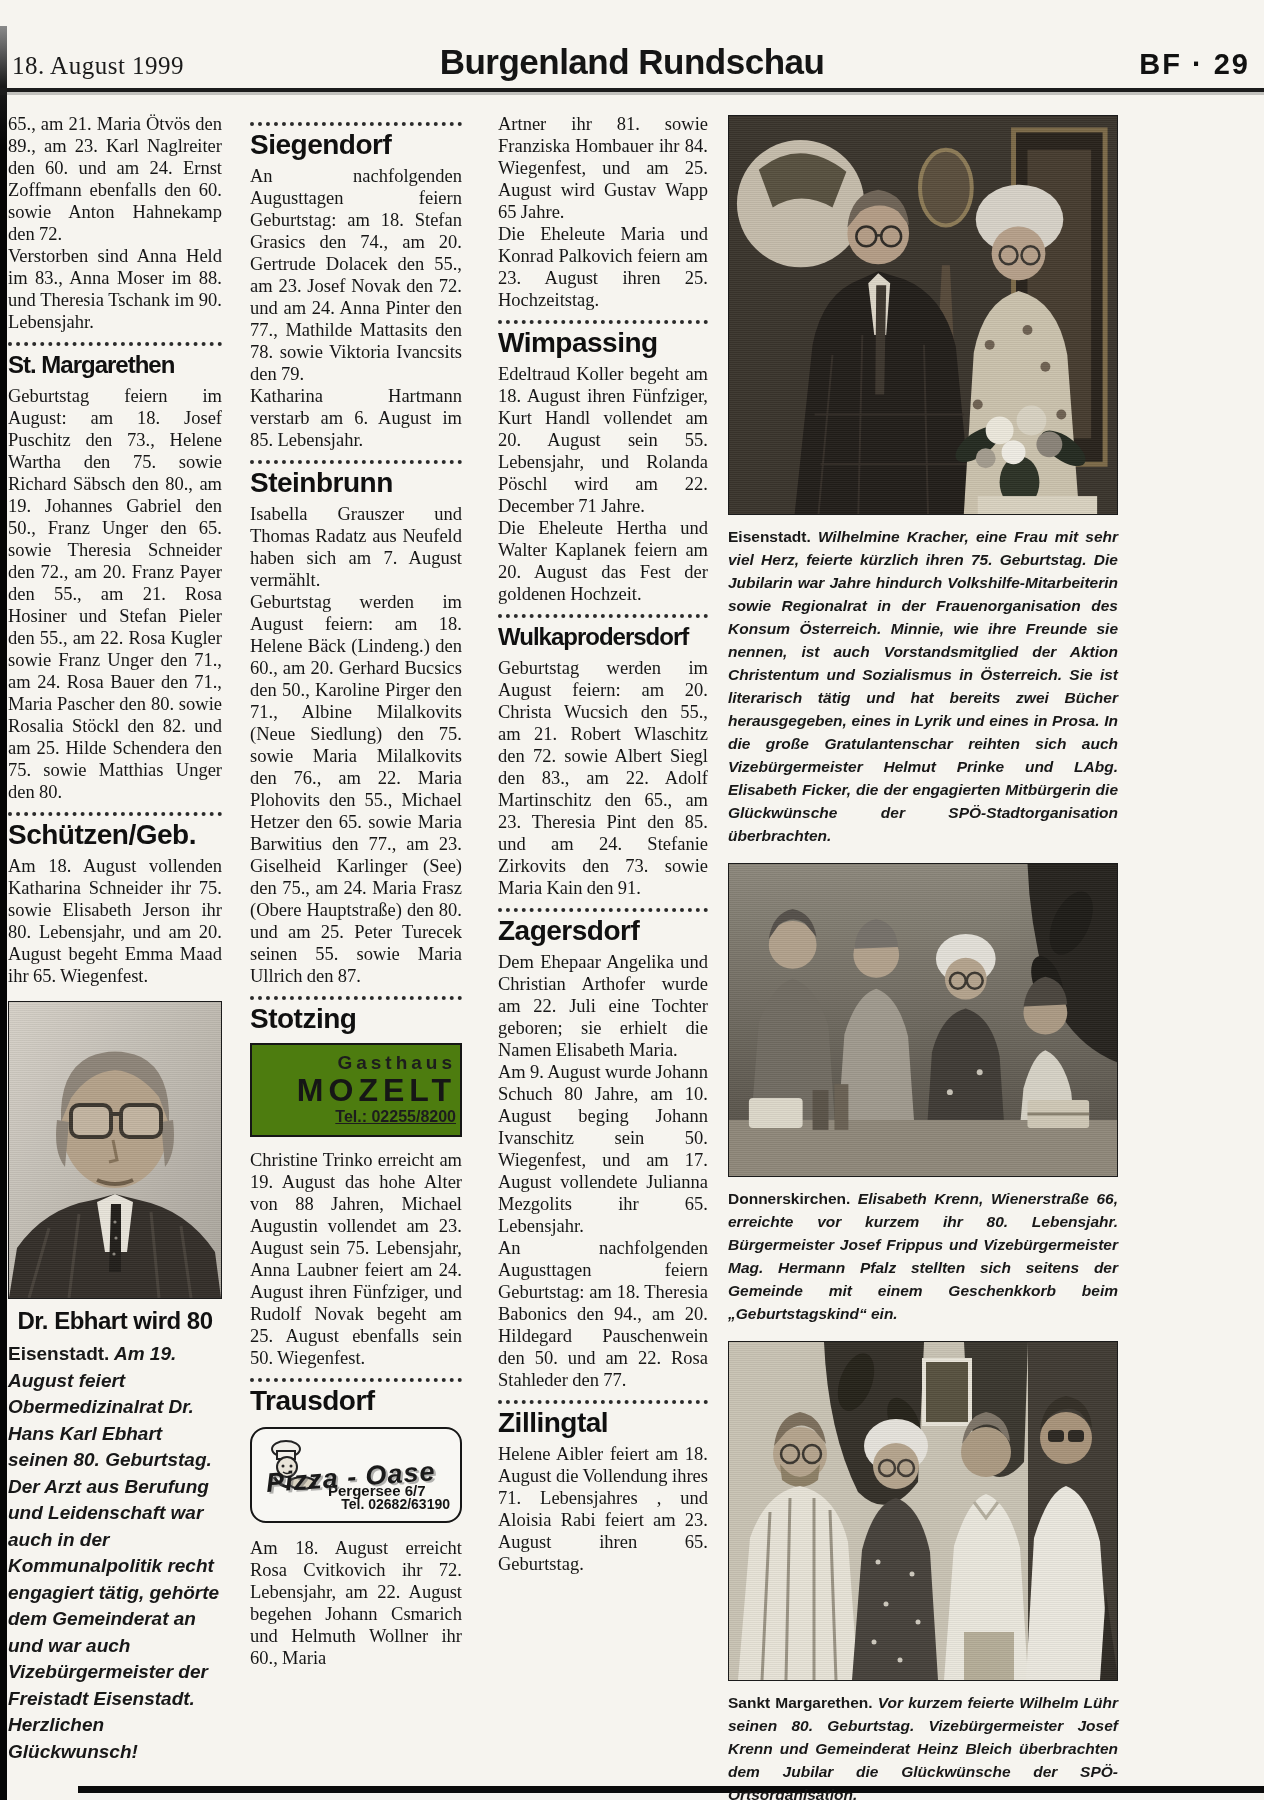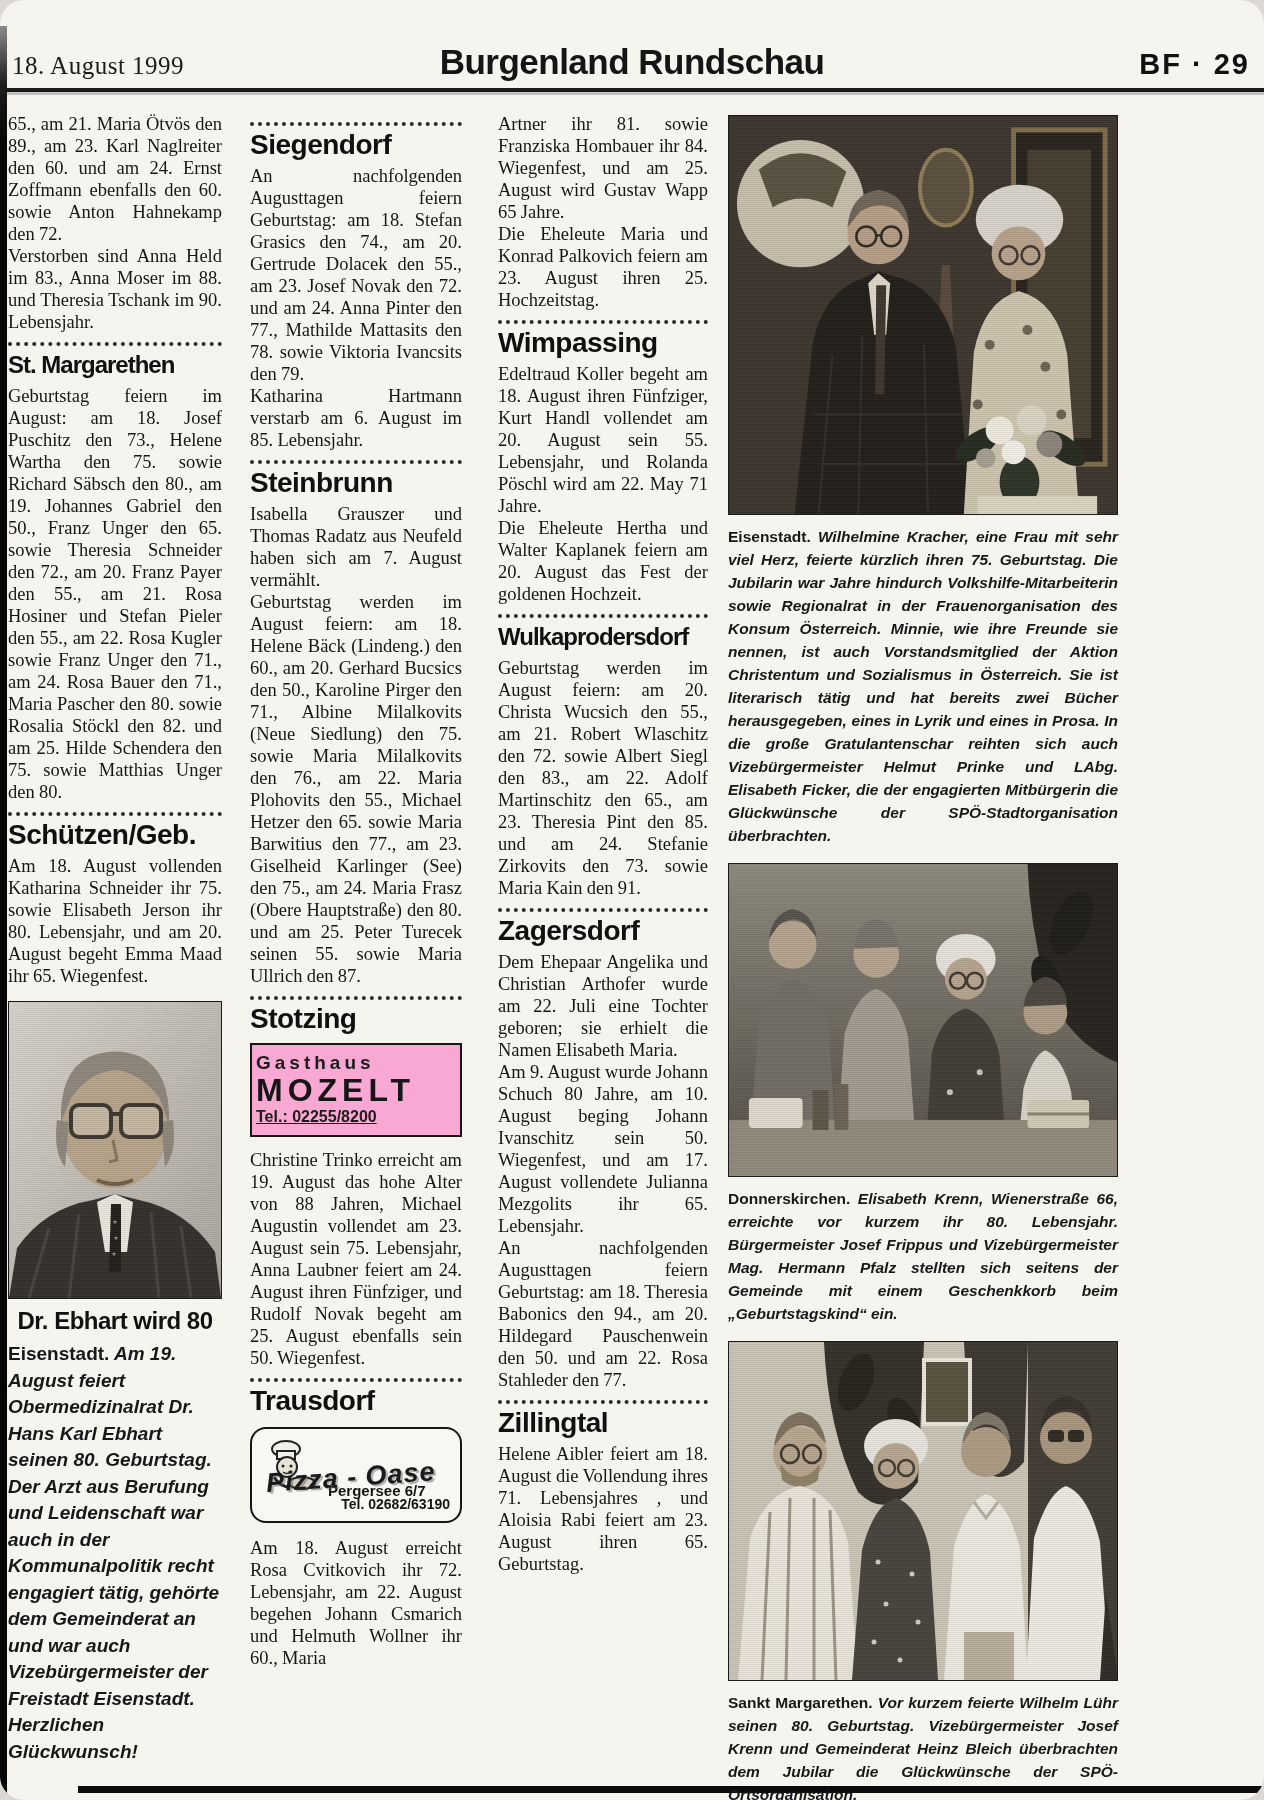--- a/index.html
+++ b/index.html
@@ -1,17 +1,17 @@
 <!DOCTYPE html>
 <html><head>
 <meta charset="utf-8">
 <style>
   html,body{margin:0;padding:0;background:#dcd9d3;}
   .page{position:relative;width:1264px;height:1800px;background:#f6f4ef;overflow:hidden;
-        font-family:"Liberation Serif","DejaVu Serif",serif;color:#141414;border-radius:24px;}
+        font-family:"Liberation Serif","DejaVu Serif",serif;color:#141414;}
   
   .edge-left{position:absolute;left:0;top:26px;width:7px;height:1774px;
              background:linear-gradient(180deg,#8a8a8a 0,#1a1a1a 60px,#050505 120px,#050505 100%);}
   .edge-bottom{position:absolute;left:78px;top:1786px;width:1186px;height:7px;background:#0b0b0b;}
   
   .hdr-date{position:absolute;left:12px;top:52px;font-size:25px;letter-spacing:.5px;color:#1b1b1b;}
   .hdr-title{position:absolute;left:0;top:44px;width:100%;text-align:center;margin:0;
              font:bold 35px/1 "Liberation Sans","DejaVu Sans",sans-serif;letter-spacing:-.5px;color:#151515;}
   .hdr-page{position:absolute;right:14px;top:50px;font:bold 29px/1 "Liberation Sans","DejaVu Sans",sans-serif;
             letter-spacing:2px;color:#111;}
@@ -39,21 +39,21 @@
   .ph-ebhart{width:212px;height:296px;margin:14px 0 8px;}
   
   p.cap{margin:0 0 16px;text-align:justify;font:bold italic 15.5px/23px "Liberation Sans","DejaVu Sans",sans-serif;
         color:#181818;}
   p.cap .lead{font-style:normal;}
   .cap-title{text-align:center;font:bold 24px/28px "Liberation Sans","DejaVu Sans",sans-serif;
              letter-spacing:-.5px;margin:2px 0 6px;color:#111;}
   p.cap-ebhart{font-size:19px;line-height:26.5px;text-align:left;}
   
   .ad{box-sizing:border-box;border:2px solid #161616;margin:8px 0 12px;}
-  .ad-grey{background:#f9a8d4;text-align:left;padding:7px 4px 8px;}
+  .ad-grey{background:#4d7c0f;text-align:right;padding:7px 4px 8px;}
   .moz1{font:bold 19px/22px "Liberation Sans",sans-serif;letter-spacing:4px;color:#1d1d1d;}
   .moz2{font:bold 32px/33px "Liberation Sans",sans-serif;letter-spacing:5px;color:#161616;}
   .moz3{font:bold 16px/20px "Liberation Sans",sans-serif;color:#1d1d1d;text-decoration:underline;}
   .ad-pizza{position:relative;height:96px;background:#f8f7f3;border-radius:16px;margin:10px 0 14px;}
   .pz1{position:absolute;left:76px;top:9px;font:bold 15px/16px "Liberation Sans",sans-serif;color:#141414;margin-top:45px;}
   .pz2{position:absolute;left:14px;top:34px;font:bold italic 27px/28px "Liberation Sans",sans-serif;
        letter-spacing:1px;color:#1a1a1a;transform:rotate(-4deg);text-shadow:2px 2px 0 rgba(90,90,90,.45);}
   .pz3{position:absolute;right:10px;bottom:9px;font:bold 14px/15px "Liberation Sans",sans-serif;color:#141414;}
   .chef{position:absolute;left:8px;top:6px;}
   .hoe1{font:bold 15px/18px "Liberation Sans",sans-serif;color:#1c1c1c;}
@@ -149,21 +149,21 @@
       <div class="pz3">Tel. 02682/63190</div>
     </div>
     <p class="body">Am 18. August erreicht Rosa Cvitkovich ihr 72. Lebensjahr, am 22. August begehen Johann Csmarich und Helmuth Wollner ihr 60., Maria</p>
   </div>
 
   <div class="col col3">
     <p class="body">Artner ihr 81. sowie Franziska Hombauer ihr 84. Wiegenfest, und am 25. August wird Gustav Wapp 65 Jahre.</p>
     <p class="body">Die Eheleute Maria und Konrad Palkovich feiern am 23. August ihren 25. Hochzeitstag.</p>
     <div class="dotted"></div>
     <h2 class="head">Wimpassing</h2>
-    <p class="body">Edeltraud Koller begeht am 18. August ihren Fünfziger, Kurt Handl vollendet am 20. August sein 55. Lebensjahr, und Rolanda Pöschl wird am 22. May 71 Jahre.</p>
+    <p class="body">Edeltraud Koller begeht am 18. August ihren Fünfziger, Kurt Handl vollendet am 20. August sein 55. Lebensjahr, und Rolanda Pöschl wird am 22. December 71 Jahre.</p>
     <p class="body">Die Eheleute Hertha und Walter Kaplanek feiern am 20. August das Fest der goldenen Hochzeit.</p>
     <div class="dotted"></div>
     <h2 class="head h-tight">Wulkaprodersdorf</h2>
     <p class="body">Geburtstag werden im August feiern: am 20. Christa Wucsich den 55., am 21. Robert Wlaschitz den 72. sowie Albert Siegl den 83., am 22. Adolf Martinschitz den 65., am 23. Theresia Pint den 85. und am 24. Stefanie Zirkovits den 73. sowie Maria Kain den 91.</p>
     <div class="dotted"></div>
     <h2 class="head">Zagersdorf</h2>
     <p class="body">Dem Ehepaar Angelika und Christian Arthofer wurde am 22. Juli eine Tochter geboren; sie erhielt die Namen Elisabeth Maria.</p>
     <p class="body">Am 9. August wurde Johann Schuch 80 Jahre, am 10. August beging Johann Ivanschitz sein 50. Wiegenfest, und am 17. August vollendete Julianna Mezgolits ihr 65. Lebensjahr.</p>
     <p class="body">An nachfolgenden Augusttagen feiern Geburtstag: am 18. Theresia Babonics den 94., am 20. Hildegard Pauschenwein den 50. und am 22. Rosa Stahleder den 77.</p>
     <div class="dotted"></div>

